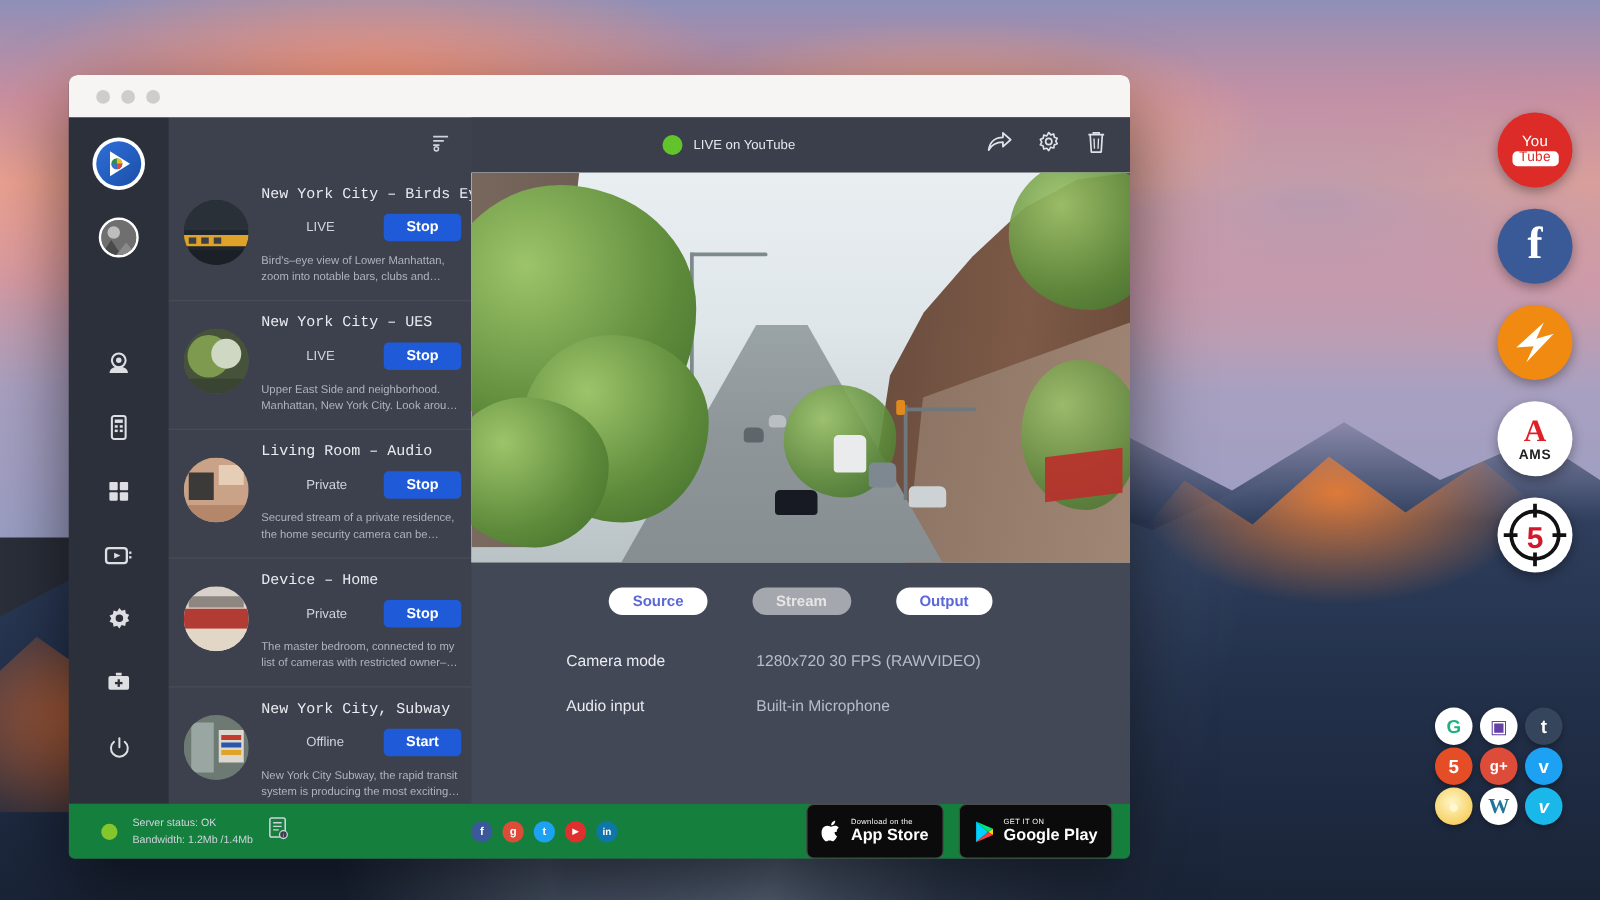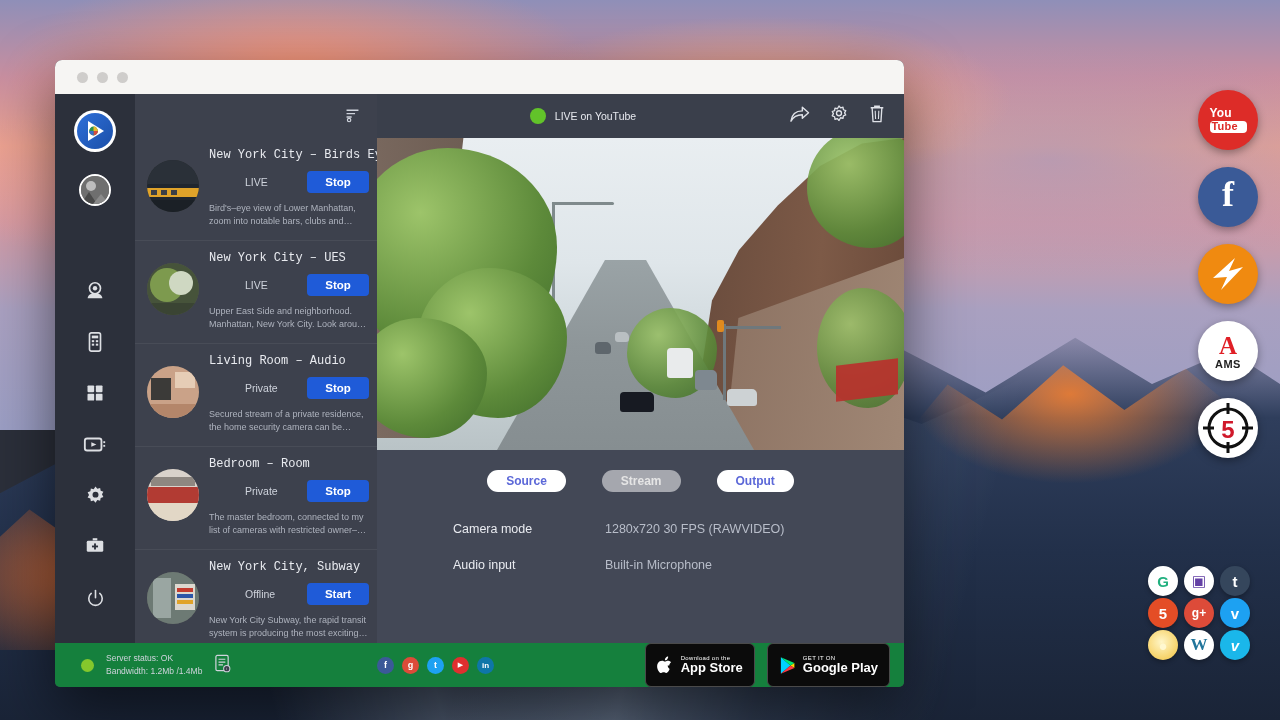--- a/index.html
+++ b/index.html
@@ -57,22 +57,22 @@
   
   .dock-right { position:absolute; right:22px; top:90px; display:flex; flex-direction:column; gap:17px; }
   .big-ico {
     width:60px; height:60px; border-radius:50%;
     display:flex; align-items:center; justify-content:center;
     box-shadow:0 3px 9px rgba(0,0,0,.35);
     position:relative; overflow:hidden;
   }
   .ico-yt { background:#dd2c28; }
   .yt-box {
-    width:37px; height:auto; color:#fff; text-align:left;
-    font-size:12px; font-weight:bold; line-height:1.05; letter-spacing:.2px;
+    width:37px; height:auto; color:#fff; text-align:center;
+    font-size:12px; font-weight:normal; line-height:1.05; letter-spacing:.2px;
   }
   .yt-box .tube {
     background:#fff; color:#dd2c28; border-radius:4px;
     display:block; margin-top:1px; font-size:11px; padding:0 2px;
   }
   .ico-fb { background:#3a5a97; color:#fff; font-size:36px; font-weight:bold;
             font-family:"Liberation Serif", serif; line-height:1; padding-bottom:6px; }
   .ico-wz { background:#f08a10; }
   .ico-ams { background:#fff; }
   .ams-in { text-align:center; line-height:1; }
@@ -484,21 +484,21 @@
         <div class="cam-item">
           <div class="cam-thumb">
             <svg width="52" height="52" viewBox="0 0 52 52">
               <rect width="52" height="52" fill="#d9d2cb"></rect>
               <rect x="0" y="18" width="52" height="16" fill="#b23b33"></rect>
               <rect x="0" y="34" width="52" height="18" fill="#e2d7c6"></rect>
               <rect x="4" y="8" width="44" height="9" fill="#8e8781"></rect>
             </svg>
           </div>
           <div class="cam-main">
-            <div class="cam-title">Bedroom – Room</div>
+            <div class="cam-title">Device – Home</div>
             <div class="cam-row">
               <span class="cam-state">Private</span>
               <button class="cam-btn">Stop</button>
             </div>
             <div class="cam-desc">The master bedroom, connected to my list of cameras with restricted owner–only access. ...</div>
           </div>
         </div>
 
         <div class="cam-item" style="border-bottom:none">
           <div class="cam-thumb">

